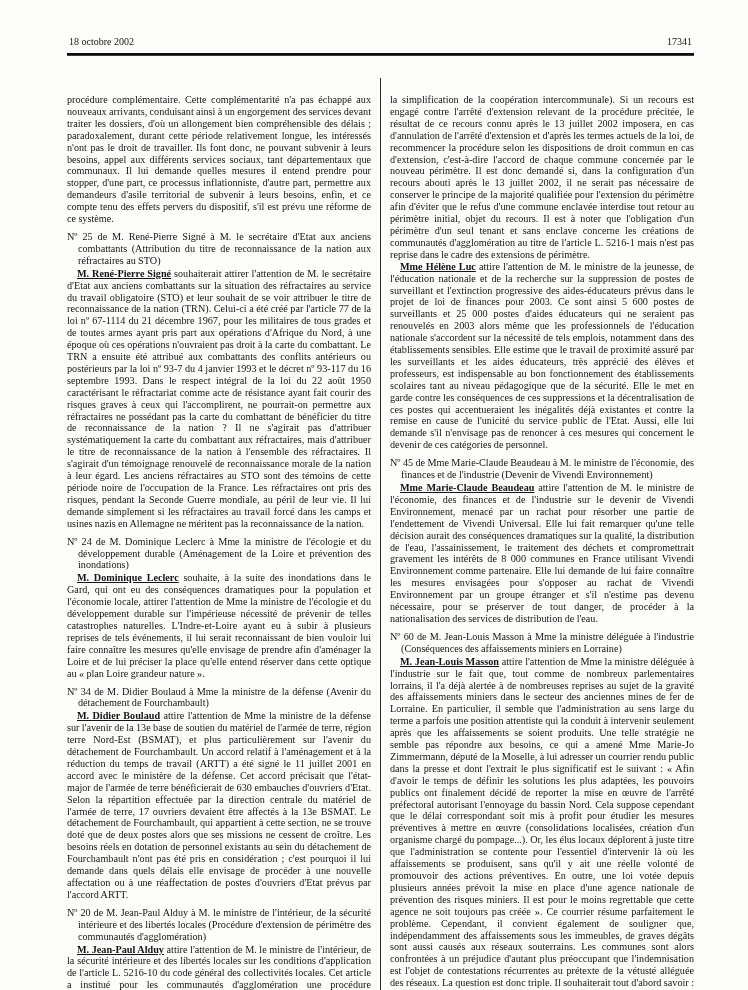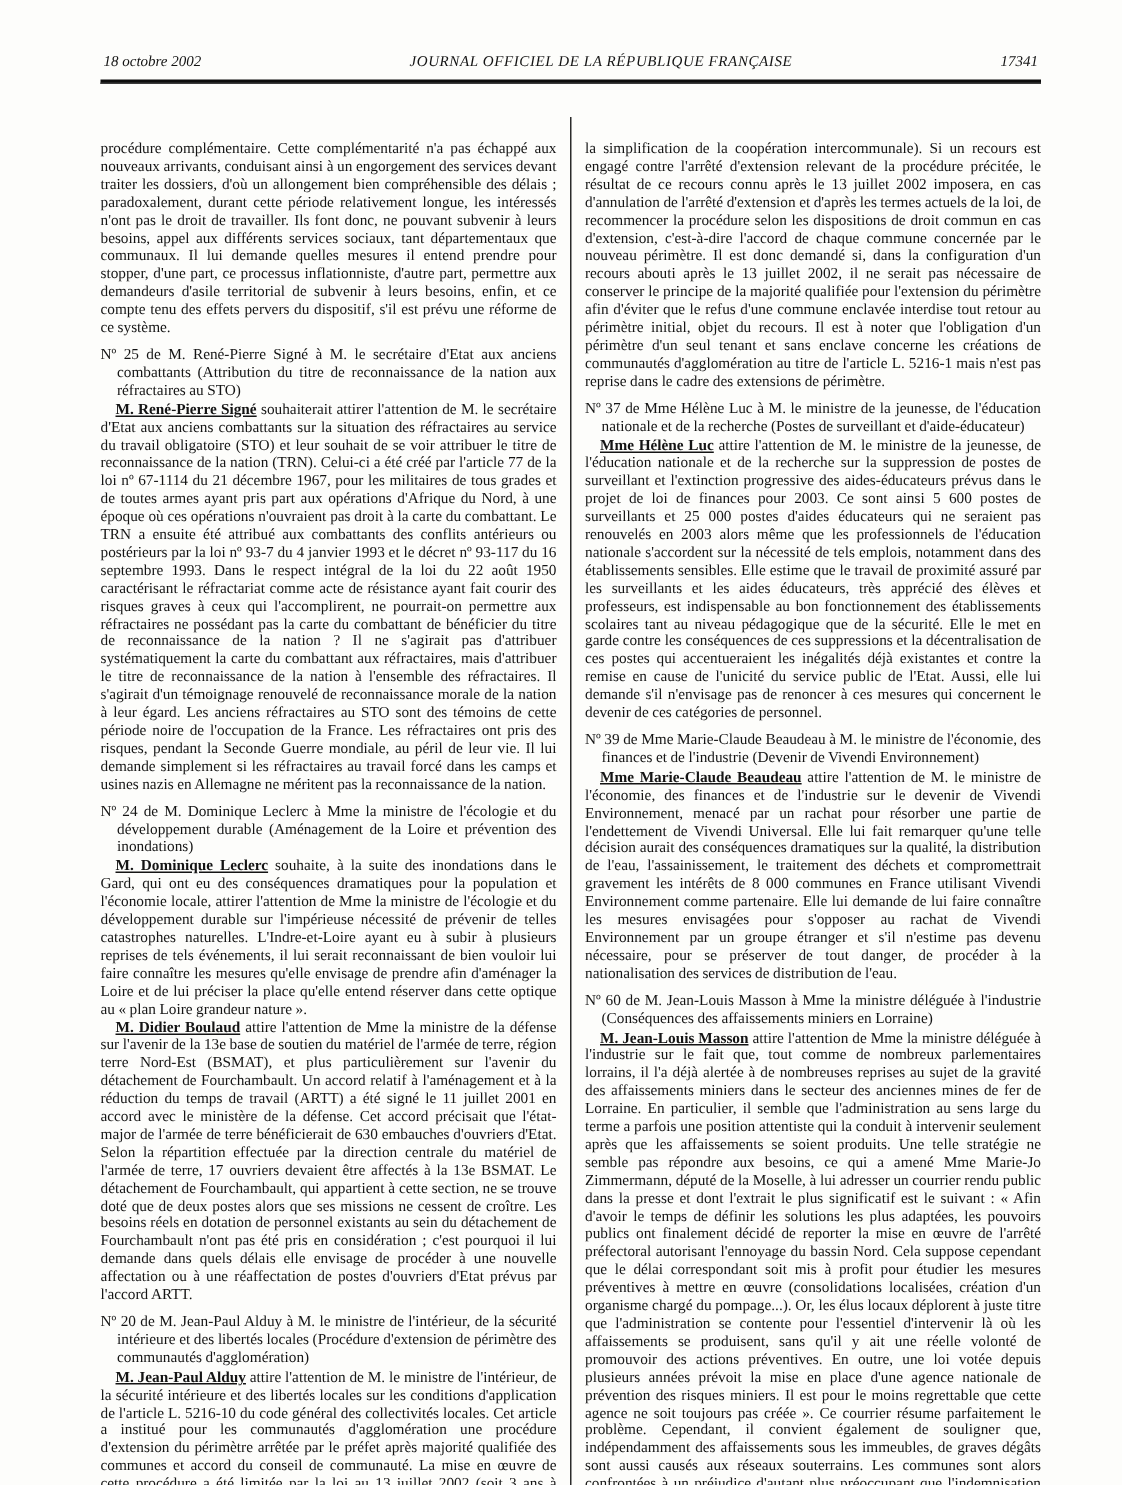--- a/index.html
+++ b/index.html
@@ -20,21 +20,20 @@
     width: 748px;
     height: 990px;
     padding: 36px 54px 0 67px;
   }
   .masthead {
     display: flex;
     align-items: baseline;
     justify-content: space-between;
     font-size: 10px;
     padding: 0 2px 6px 2px;
-    font-style: italic;
   }
   .masthead .date  { flex: 0 0 auto; }
   .masthead .title { flex: 1 1 auto; text-align: center; letter-spacing: 0.4px; }
   .masthead .pageno{ flex: 0 0 auto; text-align: center; }
   .rule {
     height: 2px;
     background: #0d0d0d;
     border-bottom: 1px solid #3a3a3a;
     margin-bottom: 22px;
   }
@@ -68,39 +67,38 @@
   }
   .heading, .para { word-spacing: -0.2px; }
   strong.lead { font-weight: bold; text-decoration: underline; }
 </style>
 </head>
 <body>
 
 <div class="page">
   <header class="masthead">
     <span class="date">18 octobre 2002</span>
-    <span class="title">JOURNAL OFFICIEL DE LA RÉPUBLIQUE FRANÇAISE</span>
     <span class="pageno">17341</span>
   </header>
   <div class="rule"></div>
   <main class="columns">
     <section class="col" id="col-left">
         <p class="para no-indent">procédure complémentaire. Cette complémentarité n'a pas échappé aux nouveaux arrivants, conduisant ainsi à un engorgement des services devant traiter les dossiers, d'où un allongement bien compréhensible des délais ; paradoxalement, durant cette période relativement longue, les intéressés n'ont pas le droit de travailler. Ils font donc, ne pouvant subvenir à leurs besoins, appel aux différents services sociaux, tant départementaux que communaux. Il lui demande quelles mesures il entend prendre pour stopper, d'une part, ce processus inflationniste, d'autre part, permettre aux demandeurs d'asile territorial de subvenir à leurs besoins, enfin, et ce compte tenu des effets pervers du dispositif, s'il est prévu une réforme de ce système.</p>
         <p class="heading">Nº 25 de M. René-Pierre Signé à M. le secrétaire d'Etat aux anciens combattants (Attribution du titre de reconnaissance de la nation aux réfractaires au STO)</p>
         <p class="para"><strong class="lead">M. René-Pierre Signé</strong> souhaiterait attirer l'attention de M. le secrétaire d'Etat aux anciens combattants sur la situation des réfractaires au service du travail obligatoire (STO) et leur souhait de se voir attribuer le titre de reconnaissance de la nation (TRN). Celui-ci a été créé par l'article 77 de la loi nº 67-1114 du 21 décembre 1967, pour les militaires de tous grades et de toutes armes ayant pris part aux opérations d'Afrique du Nord, à une époque où ces opérations n'ouvraient pas droit à la carte du combattant. Le TRN a ensuite été attribué aux combattants des conflits antérieurs ou postérieurs par la loi nº 93-7 du 4 janvier 1993 et le décret nº 93-117 du 16 septembre 1993. Dans le respect intégral de la loi du 22 août 1950 caractérisant le réfractariat comme acte de résistance ayant fait courir des risques graves à ceux qui l'accomplirent, ne pourrait-on permettre aux réfractaires ne possédant pas la carte du combattant de bénéficier du titre de reconnaissance de la nation ? Il ne s'agirait pas d'attribuer systématiquement la carte du combattant aux réfractaires, mais d'attribuer le titre de reconnaissance de la nation à l'ensemble des réfractaires. Il s'agirait d'un témoignage renouvelé de reconnaissance morale de la nation à leur égard. Les anciens réfractaires au STO sont des témoins de cette période noire de l'occupation de la France. Les réfractaires ont pris des risques, pendant la Seconde Guerre mondiale, au péril de leur vie. Il lui demande simplement si les réfractaires au travail forcé dans les camps et usines nazis en Allemagne ne méritent pas la reconnaissance de la nation.</p>
         <p class="heading">Nº 24 de M. Dominique Leclerc à Mme la ministre de l'écologie et du développement durable (Aménagement de la Loire et prévention des inondations)</p>
         <p class="para"><strong class="lead">M. Dominique Leclerc</strong> souhaite, à la suite des inondations dans le Gard, qui ont eu des conséquences dramatiques pour la population et l'économie locale, attirer l'attention de Mme la ministre de l'écologie et du développement durable sur l'impérieuse nécessité de prévenir de telles catastrophes naturelles. L'Indre-et-Loire ayant eu à subir à plusieurs reprises de tels événements, il lui serait reconnaissant de bien vouloir lui faire connaître les mesures qu'elle envisage de prendre afin d'aménager la Loire et de lui préciser la place qu'elle entend réserver dans cette optique au « plan Loire grandeur nature ».</p>
+        <p class="heading">Nº 34 de M. Didier Boulaud à Mme la ministre de la défense (Avenir du détachement de Fourchambault)</p>
         <p class="para"><strong class="lead">M. Didier Boulaud</strong> attire l'attention de Mme la ministre de la défense sur l'avenir de la 13e base de soutien du matériel de l'armée de terre, région terre Nord-Est (BSMAT), et plus particulièrement sur l'avenir du détachement de Fourchambault. Un accord relatif à l'aménagement et à la réduction du temps de travail (ARTT) a été signé le 11 juillet 2001 en accord avec le ministère de la défense. Cet accord précisait que l'état-major de l'armée de terre bénéficierait de 630 embauches d'ouvriers d'Etat. Selon la répartition effectuée par la direction centrale du matériel de l'armée de terre, 17 ouvriers devaient être affectés à la 13e BSMAT. Le détachement de Fourchambault, qui appartient à cette section, ne se trouve doté que de deux postes alors que ses missions ne cessent de croître. Les besoins réels en dotation de personnel existants au sein du détachement de Fourchambault n'ont pas été pris en considération ; c'est pourquoi il lui demande dans quels délais elle envisage de procéder à une nouvelle affectation ou à une réaffectation de postes d'ouvriers d'Etat prévus par l'accord ARTT.</p>
         <p class="heading">Nº 20 de M. Jean-Paul Alduy à M. le ministre de l'intérieur, de la sécurité intérieure et des libertés locales (Procédure d'extension de périmètre des communautés d'agglomération)</p>
         <p class="para"><strong class="lead">M. Jean-Paul Alduy</strong> attire l'attention de M. le ministre de l'intérieur, de la sécurité intérieure et des libertés locales sur les conditions d'application de l'article L. 5216-10 du code général des collectivités locales. Cet article a institué pour les communautés d'agglomération une procédure d'extension du périmètre arrêtée par le préfet après majorité qualifiée des communes et accord du conseil de communauté. La mise en œuvre de cette procédure a été limitée par la loi au 13 juillet 2002 (soit 3 ans à compter de la publication de la loi nº 99-586 du 12 juillet 1999 relative au renforcement et à</p>
       </section>
     <div class="divider"></div>
     <section class="col" id="col-right">
         <p class="para no-indent">la simplification de la coopération intercommunale). Si un recours est engagé contre l'arrêté d'extension relevant de la procédure précitée, le résultat de ce recours connu après le 13 juillet 2002 imposera, en cas d'annulation de l'arrêté d'extension et d'après les termes actuels de la loi, de recommencer la procédure selon les dispositions de droit commun en cas d'extension, c'est-à-dire l'accord de chaque commune concernée par le nouveau périmètre. Il est donc demandé si, dans la configuration d'un recours abouti après le 13 juillet 2002, il ne serait pas nécessaire de conserver le principe de la majorité qualifiée pour l'extension du périmètre afin d'éviter que le refus d'une commune enclavée interdise tout retour au périmètre initial, objet du recours. Il est à noter que l'obligation d'un périmètre d'un seul tenant et sans enclave concerne les créations de communautés d'agglomération au titre de l'article L. 5216-1 mais n'est pas reprise dans le cadre des extensions de périmètre.</p>
-        <p class="heading">Nº 37 de Mme Hélène Luc à M. le ministre de la jeunesse, de l'éducation nationale et de la recherche (Postes de surveillant et d'aide-éducateur)</p>
         <p class="para"><strong class="lead">Mme Hélène Luc</strong> attire l'attention de M. le ministre de la jeunesse, de l'éducation nationale et de la recherche sur la suppression de postes de surveillant et l'extinction progressive des aides-éducateurs prévus dans le projet de loi de finances pour 2003. Ce sont ainsi 5 600 postes de surveillants et 25 000 postes d'aides éducateurs qui ne seraient pas renouvelés en 2003 alors même que les professionnels de l'éducation nationale s'accordent sur la nécessité de tels emplois, notamment dans des établissements sensibles. Elle estime que le travail de proximité assuré par les surveillants et les aides éducateurs, très apprécié des élèves et professeurs, est indispensable au bon fonctionnement des établissements scolaires tant au niveau pédagogique que de la sécurité. Elle le met en garde contre les conséquences de ces suppressions et la décentralisation de ces postes qui accentueraient les inégalités déjà existantes et contre la remise en cause de l'unicité du service public de l'Etat. Aussi, elle lui demande s'il n'envisage pas de renoncer à ces mesures qui concernent le devenir de ces catégories de personnel.</p>
-        <p class="heading">Nº 39 de Mme Marie-Claude Beaudeau à M. le ministre de l'économie, des finances et de l'industrie (Devenir de Vivendi Environnement)</p>
+        <p class="heading">Nº 45 de Mme Marie-Claude Beaudeau à M. le ministre de l'économie, des finances et de l'industrie (Devenir de Vivendi Environnement)</p>
         <p class="para"><strong class="lead">Mme Marie-Claude Beaudeau</strong> attire l'attention de M. le ministre de l'économie, des finances et de l'industrie sur le devenir de Vivendi Environnement, menacé par un rachat pour résorber une partie de l'endettement de Vivendi Universal. Elle lui fait remarquer qu'une telle décision aurait des conséquences dramatiques sur la qualité, la distribution de l'eau, l'assainissement, le traitement des déchets et compromettrait gravement les intérêts de 8 000 communes en France utilisant Vivendi Environnement comme partenaire. Elle lui demande de lui faire connaître les mesures envisagées pour s'opposer au rachat de Vivendi Environnement par un groupe étranger et s'il n'estime pas devenu nécessaire, pour se préserver de tout danger, de procéder à la nationalisation des services de distribution de l'eau.</p>
         <p class="heading">Nº 60 de M. Jean-Louis Masson à Mme la ministre déléguée à l'industrie (Conséquences des affaissements miniers en Lorraine)</p>
         <p class="para"><strong class="lead">M. Jean-Louis Masson</strong> attire l'attention de Mme la ministre déléguée à l'industrie sur le fait que, tout comme de nombreux parlementaires lorrains, il l'a déjà alertée à de nombreuses reprises au sujet de la gravité des affaissements miniers dans le secteur des anciennes mines de fer de Lorraine. En particulier, il semble que l'administration au sens large du terme a parfois une position attentiste qui la conduit à intervenir seulement après que les affaissements se soient produits. Une telle stratégie ne semble pas répondre aux besoins, ce qui a amené Mme Marie-Jo Zimmermann, député de la Moselle, à lui adresser un courrier rendu public dans la presse et dont l'extrait le plus significatif est le suivant : « Afin d'avoir le temps de définir les solutions les plus adaptées, les pouvoirs publics ont finalement décidé de reporter la mise en œuvre de l'arrêté préfectoral autorisant l'ennoyage du bassin Nord. Cela suppose cependant que le délai correspondant soit mis à profit pour étudier les mesures préventives à mettre en œuvre (consolidations localisées, création d'un organisme chargé du pompage...). Or, les élus locaux déplorent à juste titre que l'administration se contente pour l'essentiel d'intervenir là où les affaissements se produisent, sans qu'il y ait une réelle volonté de promouvoir des actions préventives. En outre, une loi votée depuis plusieurs années prévoit la mise en place d'une agence nationale de prévention des risques miniers. Il est pour le moins regrettable que cette agence ne soit toujours pas créée ». Ce courrier résume parfaitement le problème. Cependant, il convient également de souligner que, indépendamment des affaissements sous les immeubles, de graves dégâts sont aussi causés aux réseaux souterrains. Les communes sont alors confrontées à un préjudice d'autant plus préoccupant que l'indemnisation est l'objet de contestations récurrentes au prétexte de la vétusté alléguée des réseaux. La question est donc triple. Il souhaiterait tout d'abord savoir : si les pou-</p>
       </section>
   </main>
 </div>
 
 </body></html>

